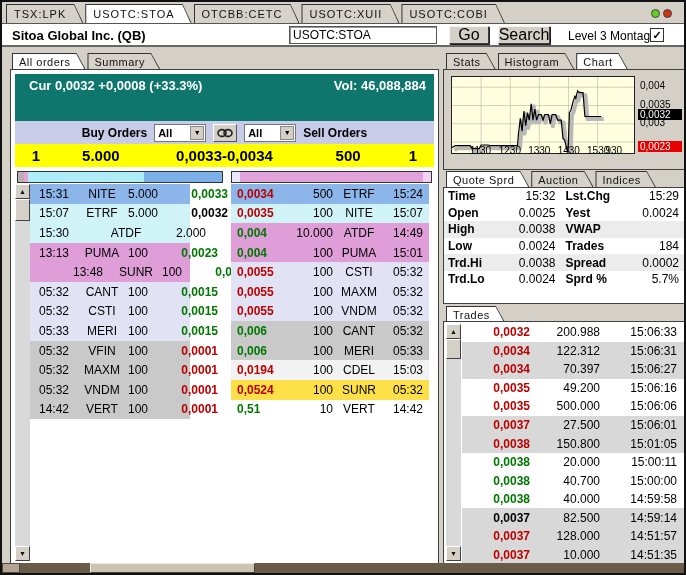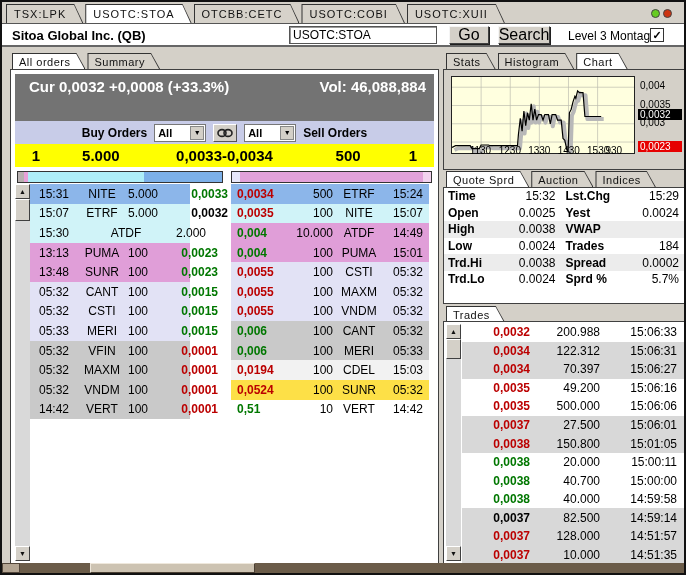--- a/index.html
+++ b/index.html
@@ -31,22 +31,22 @@
   #lvl3label { position:absolute; left:566px; top:5px; font-size:12px; color:#000; }
   #lvl3check { position:absolute; left:648px; top:4px; width:14px; height:14px; background:#fff;
                border:1px solid #333; font-size:11px; font-weight:700; line-height:12px; text-align:center; cursor:pointer; }
   .led { position:absolute; top:7px; width:9px; height:9px; border-radius:50%; border:1px solid #444; }
 
   
   .panel { position:absolute; background:#fff; border:1px solid #404040; }
   .tabrow { position:absolute; top:51px; height:16px; }
 
   
-  #navy { position:absolute; left:4px; top:4px; width:419px; height:47px; background:#737373;
-          color:#fff; font-weight:700; font-size:15px; }
+  #navy { position:absolute; left:4px; top:4px; width:419px; height:47px; background:#0f766e;
+          color:#fff; font-weight:700; font-size:13px; }
   #navy .cur { position:absolute; left:14px; top:4px; }
   #navy .vol { position:absolute; right:8px; top:4px; }
   #ctrlrow { position:absolute; left:4px; top:51px; width:419px; height:23px; background:#c8cce8;
              display:flex; align-items:center; justify-content:center; gap:7px; font-size:12px; font-weight:700; }
   .wsel { width:52px; height:18px; background:#fff; border:1px solid #777; display:flex;
           align-items:center; font-size:11px; font-weight:700; padding-left:3px; position:relative; cursor:pointer; }
   .wsel .da { position:absolute; right:1px; top:1px; bottom:1px; width:14px; background:#d4d0c8;
           border:1px solid #888; font-size:7px; display:flex; align-items:center; justify-content:center; }
   #linkbtn { width:24px; height:18px; background:#d4d0c8; border:1px solid #555;
              border-top-color:#fff; border-left-color:#fff; display:flex; align-items:center; justify-content:center; cursor:pointer; }
@@ -117,24 +117,24 @@
       <div class="tab">
         <div class="tin">TSX:LPK</div>
       </div>
       <div class="tab active">
         <div class="tin">USOTC:STOA</div>
       </div>
       <div class="tab">
         <div class="tin">OTCBB:CETC</div>
       </div>
       <div class="tab">
+        <div class="tin">USOTC:XUII</div>
+      </div>
+      <div class="tab">
         <div class="tin">USOTC:COBI</div>
-      </div>
-      <div class="tab">
-        <div class="tin">USOTC:XUII</div>
       </div>
       <div class="clear"></div>
     </div>
   <div class="led" id="led-green" style="right: 24px; background: rgb(102, 204, 34);"></div>
   <div class="led" id="led-red" style="right: 12px; background: rgb(204, 51, 17);"></div>
 
   <div id="headerbar">
     <div id="title">Sitoa Global Inc. (QB)</div>
     <input id="symbox" value="USOTC:STOA" style="">
     <div class="btn3d" style="left:447px;width:40px;">Go</div>
@@ -219,21 +219,21 @@
           <span class="m">ATDF</span>
           <span class="s">2.000</span>
           <span class="p" style="color: rgb(0, 119, 0);">0,0032</span>
         </div>
         <div class="brow" style="background: rgb(224, 158, 216);">
           <span class="t">13:13</span>
           <span class="m">PUMA</span>
           <span class="s">100</span>
           <span class="p" style="color: rgb(0, 119, 0);">0,0023</span>
         </div>
-        <div class="brow" style="background: rgb(224, 158, 216);">
+        <div class="brow" style="background: rgb(224, 158, 216); padding-left: 34px;">
           <span class="t">13:48</span>
           <span class="m">SUNR</span>
           <span class="s">100</span>
           <span class="p" style="color: rgb(0, 119, 0);">0,0023</span>
         </div>
         <div class="brow" style="background: rgb(226, 226, 245);">
           <span class="t">05:32</span>
           <span class="m">CANT</span>
           <span class="s">100</span>
           <span class="p" style="color: rgb(0, 119, 0);">0,0015</span>

